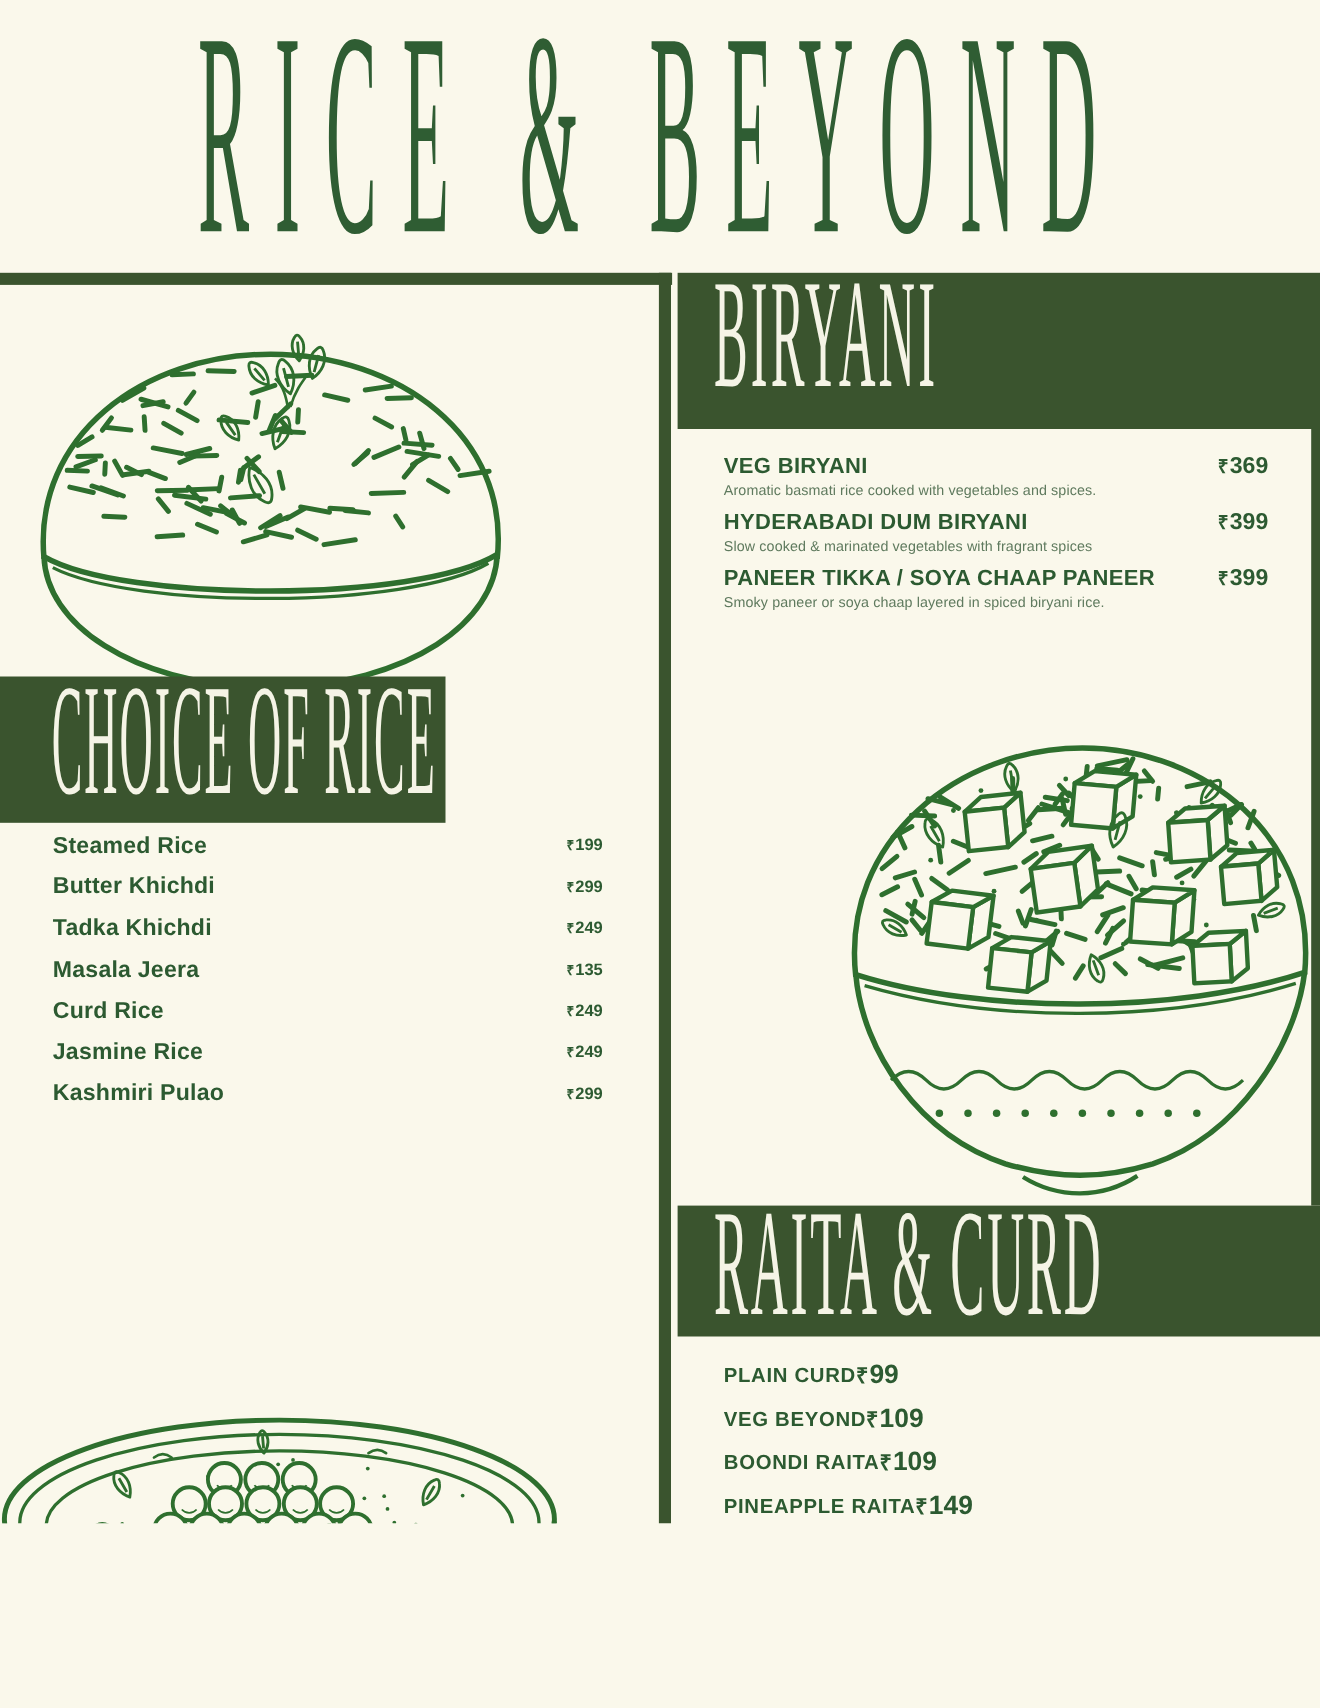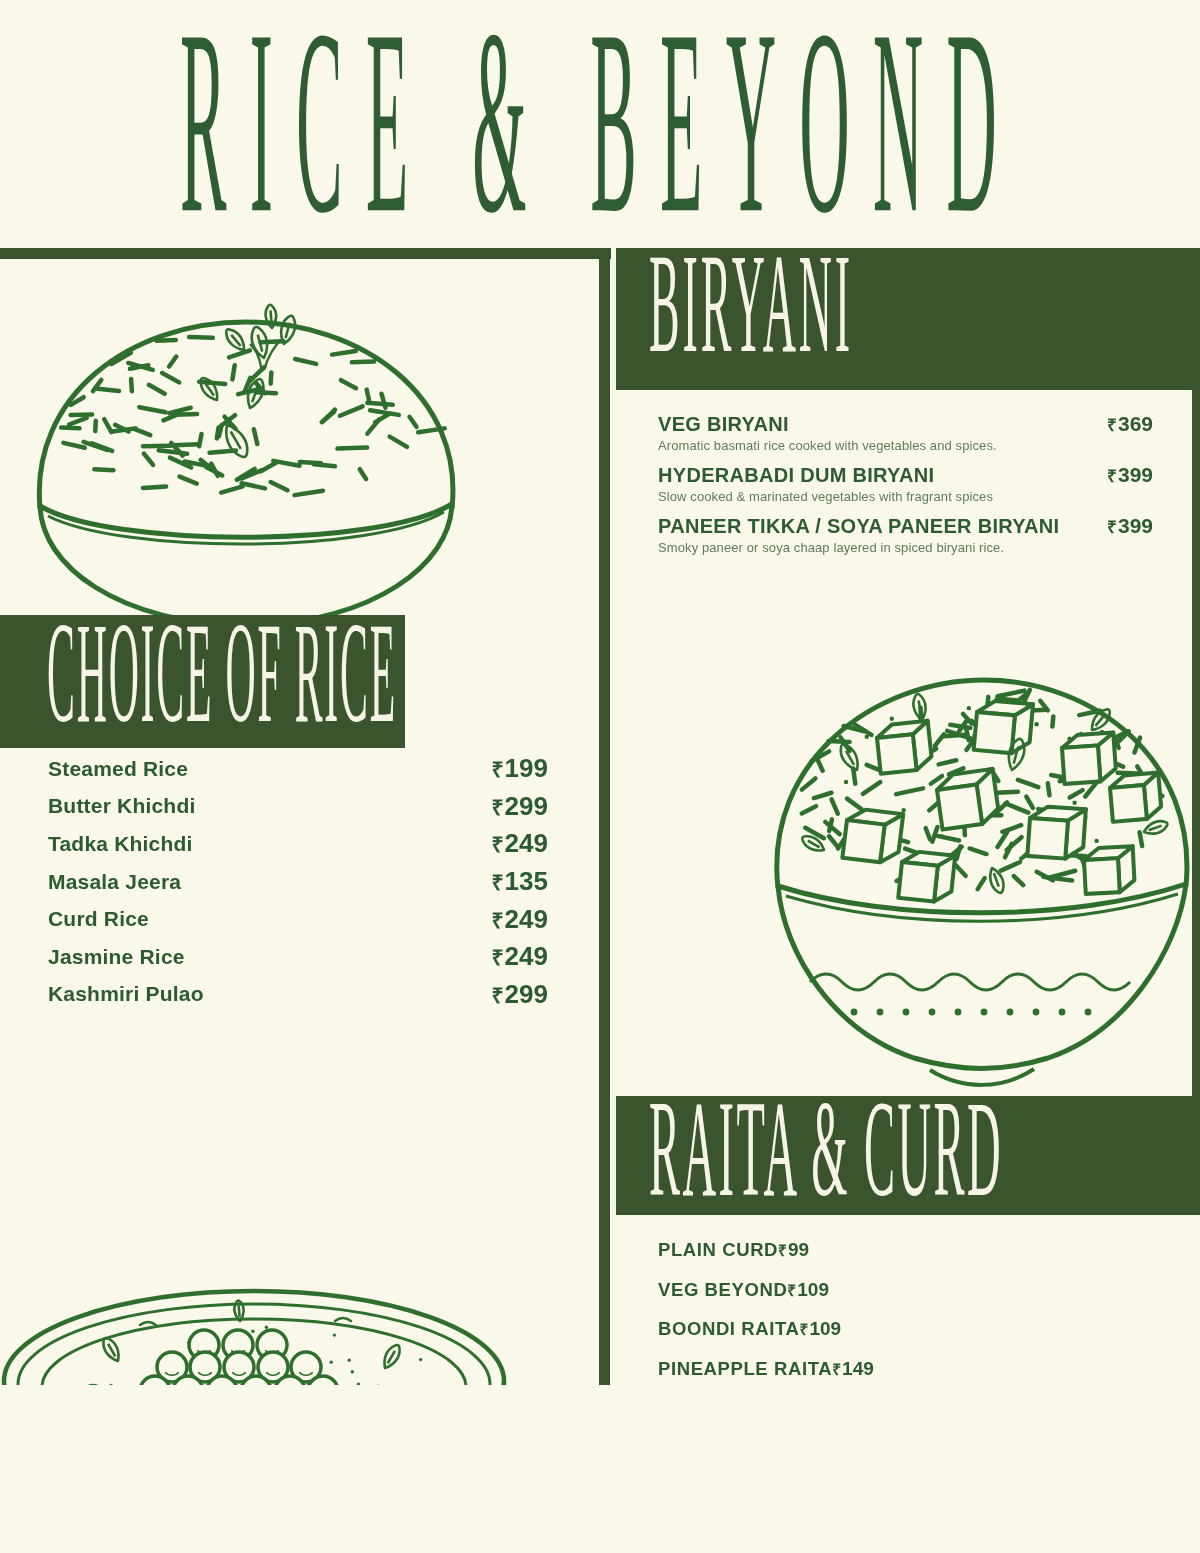--- a/index.html
+++ b/index.html
@@ -32,25 +32,25 @@
   .b-item{margin-bottom:10px;}
   .row{display:flex;justify-content:space-between;align-items:baseline;}
   .b-name{font-size:20px;font-weight:bold;color:var(--ink);letter-spacing:.3px;}
   .b-desc{font-size:13px;color:var(--desc);margin-top:2px;letter-spacing:.1px;}
   .price{font-weight:bold;color:var(--ink);white-space:nowrap;}
   .b-price{font-size:21px;}
   .rupee{font-weight:600;font-size:.82em;margin-right:1px;}
   #rice-items{left:48px;top:750px;width:500px;}
   .r-row{height:37.6px;display:flex;justify-content:space-between;align-items:center;}
   .r-name{font-size:21px;font-weight:bold;color:var(--ink);letter-spacing:.2px;}
-  .r-price{font-size:26px;}
+  .r-price{font-size:15px;}
   #raita-items{left:658px;top:1230px;width:457px;}
   .t-row{height:39.8px;display:flex;justify-content:flex-start;align-items:center;}
   .t-name{font-size:18.5px;font-weight:bold;color:var(--ink);letter-spacing:.6px;}
-  .t-price{font-size:19px;}
+  .t-price{font-size:24px;}
   
   .ill{position:absolute;z-index:1;}
   #ill-rice{left:12px;top:300px;width:468px;height:330px;}
   #ill-biryani{left:762px;top:650px;width:438px;height:446px;}
   #ill-curd{left:-10px;top:1283px;width:540px;height:270px;}
   .st{fill:none;stroke:var(--line);}
 </style>
 </head>
 <body>
 
@@ -86,21 +86,21 @@
     </div>
     <div class="b-item">
       <div class="row">
         <span class="b-name">HYDERABADI DUM BIRYANI</span>
         <span class="price b-price"><span class="rupee">₹</span><span>399</span></span>
       </div>
       <div class="b-desc">Slow cooked &amp; marinated vegetables with fragrant spices</div>
     </div>
     <div class="b-item">
       <div class="row">
-        <span class="b-name">PANEER TIKKA / SOYA PANEER BIRYANI</span>
+        <span class="b-name">PANEER TIKKA / SOYA CHAAP PANEER</span>
         <span class="price b-price"><span class="rupee">₹</span><span>399</span></span>
       </div>
       <div class="b-desc">Smoky paneer or soya chaap layered in spiced biryani rice.</div>
     </div>
   </div>
 
   <div class="items" id="rice-items">
     <div class="r-row">
       <span class="r-name">Steamed Rice</span>
       <span class="price r-price"><span class="rupee">₹</span><span>199</span></span>

